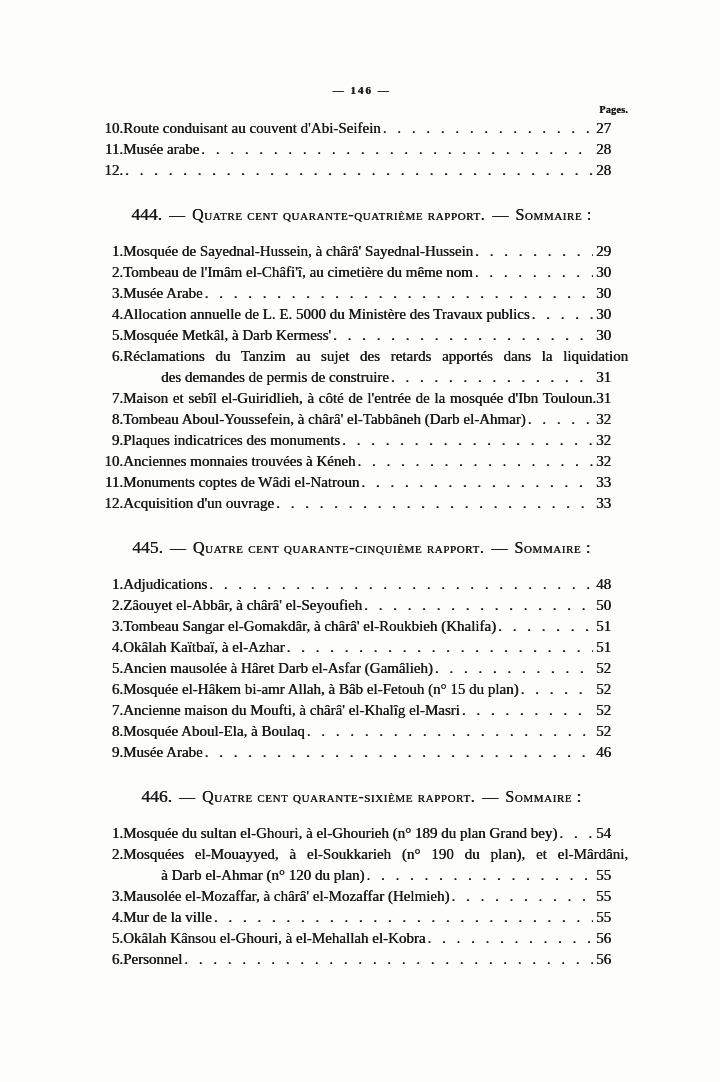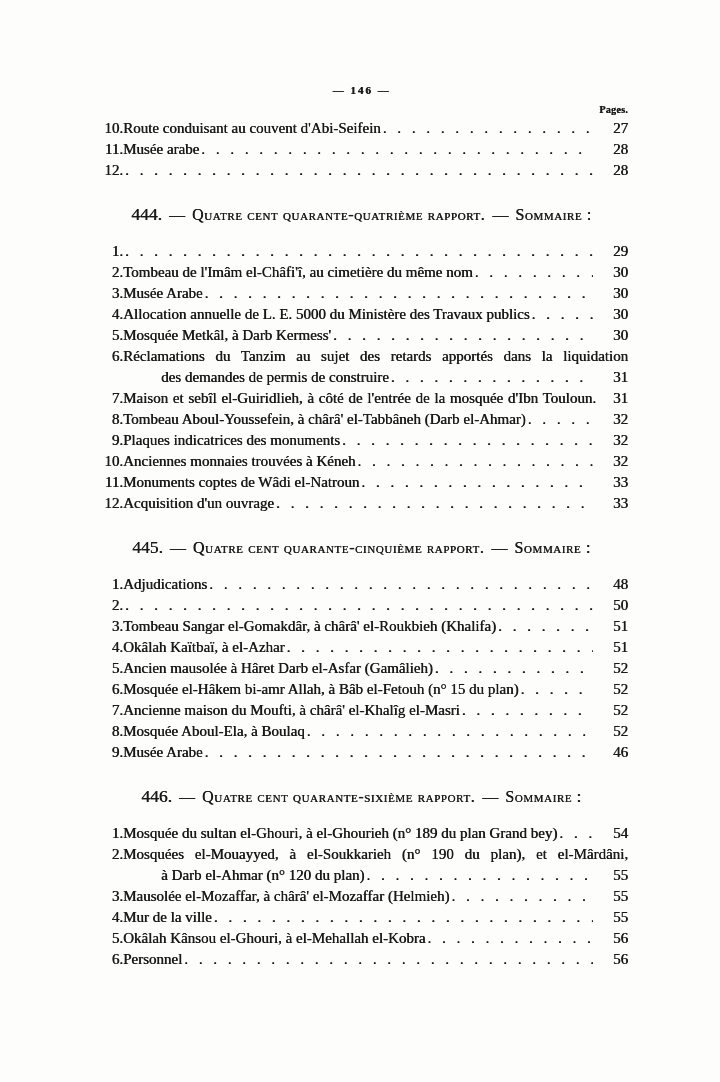--- a/index.html
+++ b/index.html
@@ -64,21 +64,21 @@
     margin:0 3px 0 2px;
     min-width:6px;
   }
   .leader::after{
     letter-spacing:3.5px;
     content:". . . . . . . . . . . . . . . . . . . . . . . . . . . . . . . . . . . . . . . . . . . . . . . . . . . . . . . . . . . . . . . .";
   }
   .pg{
     flex:none;
     width:32px;
-    text-align:right;
+    text-align:left;
   }
   .section{ margin:0; }
 </style>
 </head>
 <body>
 
 <div class="page">
   <div class="folio ink">— 146 —</div>
   <div class="pages-label ink">Pages.</div>
   <div id="sections">
@@ -98,20 +98,21 @@
         <div class="row ink">
           <span class="num">12.</span>
           <span class="leader"></span>
           <span class="pg">28</span>
         </div>
       </div>
       <div class="section">
         <div class="heading ink"><span class="hnum">444.</span><span class="hdash">—</span><span class="sc">Quatre cent quarante-quatrième rapport.</span><span class="hdash">—</span><span class="sc">Sommaire :</span></div>
         <div class="row ink">
           <span class="num">1.</span>
+          <span class="text">Mosquée de Sayednal-Hussein, à chârâ' Sayednal-Hussein</span>
           <span class="leader"></span>
           <span class="pg">29</span>
         </div>
         <div class="row ink">
           <span class="num">2.</span>
           <span class="text">Tombeau de l'Imâm el-Châfi'î, au cimetière du même nom</span>
           <span class="leader"></span>
           <span class="pg">30</span>
         </div>
         <div class="row ink">
@@ -181,20 +182,21 @@
       <div class="section">
         <div class="heading ink"><span class="hnum">445.</span><span class="hdash">—</span><span class="sc">Quatre cent quarante-cinquième rapport.</span><span class="hdash">—</span><span class="sc">Sommaire :</span></div>
         <div class="row ink">
           <span class="num">1.</span>
           <span class="text">Adjudications</span>
           <span class="leader"></span>
           <span class="pg">48</span>
         </div>
         <div class="row ink">
           <span class="num">2.</span>
+          <span class="text">Zâouyet el-Abbâr, à chârâ' el-Seyoufieh</span>
           <span class="leader"></span>
           <span class="pg">50</span>
         </div>
         <div class="row ink">
           <span class="num">3.</span>
           <span class="text">Tombeau Sangar el-Gomakdâr, à chârâ' el-Roukbieh (Khalifa)</span>
           <span class="leader"></span>
           <span class="pg">51</span>
         </div>
         <div class="row ink">

